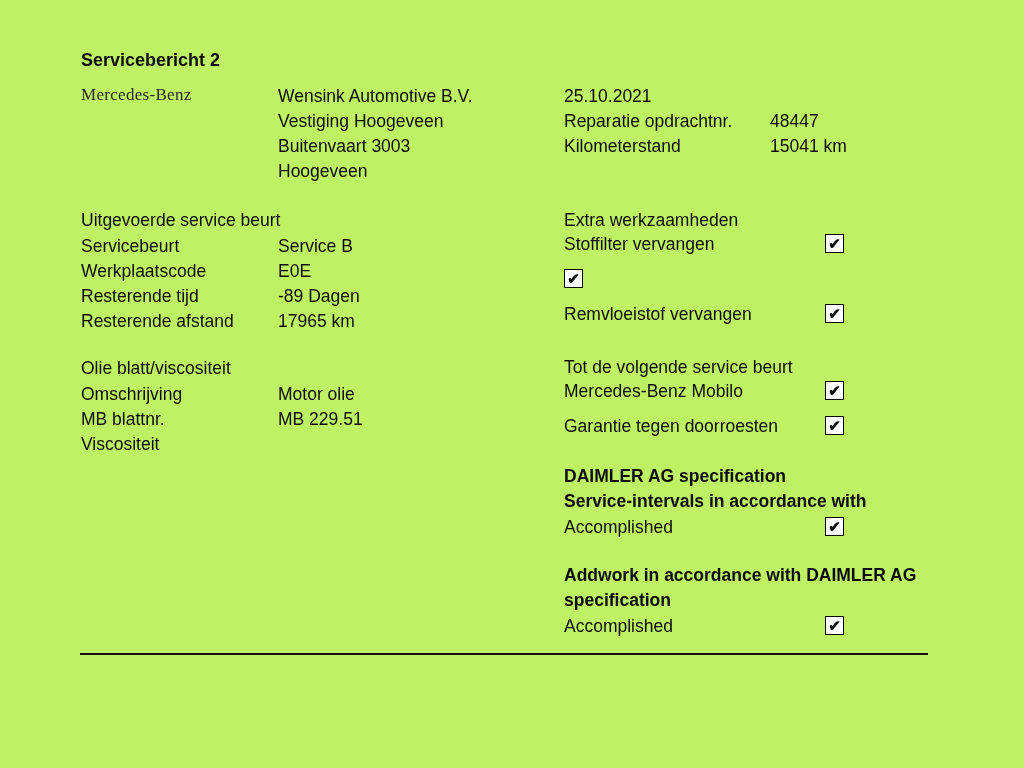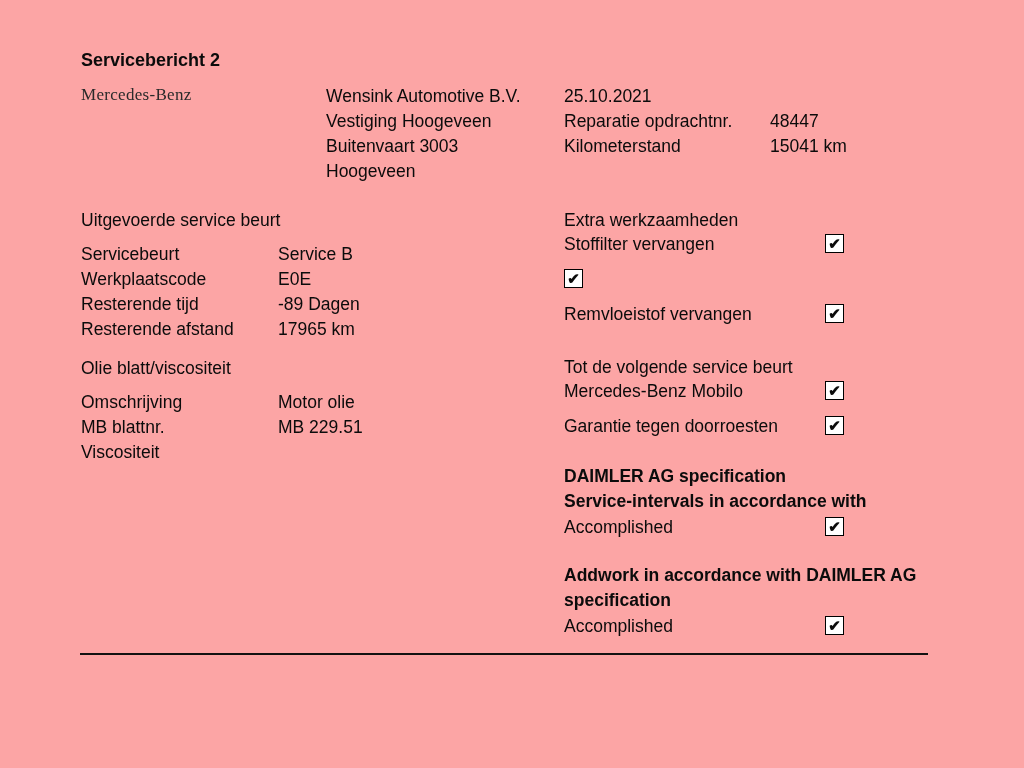--- a/index.html
+++ b/index.html
@@ -1,33 +1,33 @@
 <!DOCTYPE html>
 <html><head>
 <meta charset="utf-8">
 <style>
   html, body { margin:0; padding:0; background:#fff; }
   .page {
-    position:relative; width:1024px; height:768px; background:#fca5a5;
+    position:relative; width:1024px; height:768px; background:#bef264;
     font-family:"Liberation Sans", sans-serif; font-size:17.5px; color:#0b0b0b;
     overflow:hidden;
   }
   .abs { position:absolute; }
   .doc-title { left:81px; top:50px; font-weight:bold; font-size:18px; }
   .brand {
     left:81px; top:85px; font-family:"Liberation Serif", serif;
     font-size:17px; color:#2a2a2a; letter-spacing:0.3px;
   }
-  .dealer { left:278px; top:84px; line-height:25px;margin-left:48px; }
+  .dealer { left:278px; top:84px; line-height:25px; }
   .meta { left:564px; top:84px; }
   .metarow { display:flex; line-height:25px; }
   .metarow .k { flex:0 0 206px; }
 
   .section-title { font-weight:normal; line-height:22px; }
-  .kv-rows { margin-top:11px; }
+  .kv-rows { margin-top:3px; }
   .kvrow { display:flex; line-height:25px; }
   .kvrow .k { flex:0 0 197px; }
 
   .sec-performed { left:81px; top:209px; width:440px; }
   .sec-oil       { left:81px; top:357px; width:440px; }
 
   .rsec { left:564px; width:280px; }
   .sec-extra { top:209px; }
   .sec-next  { top:356px; }
   .sec-si    { top:464px; }

